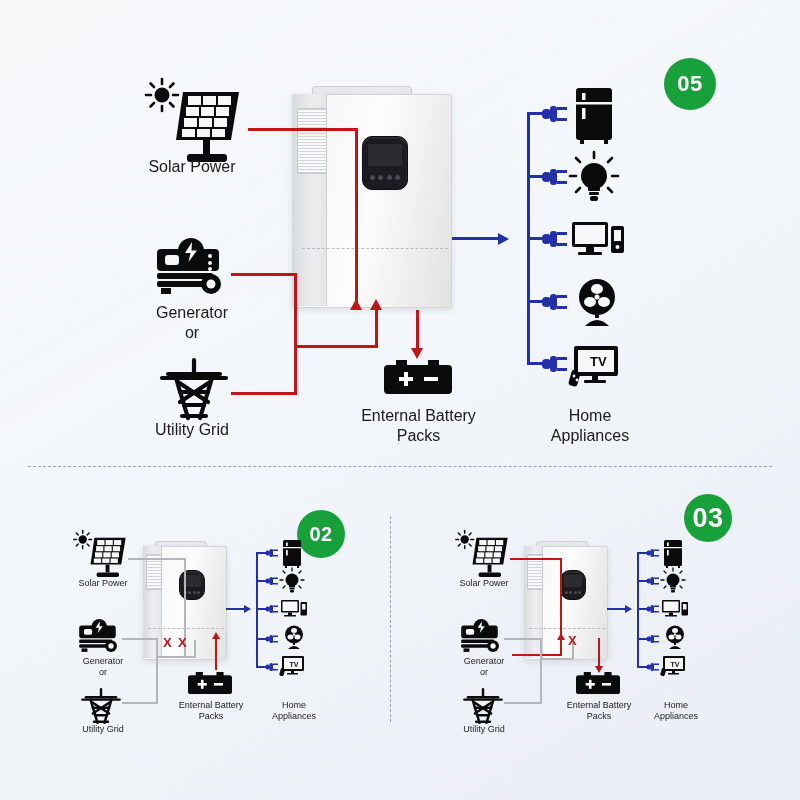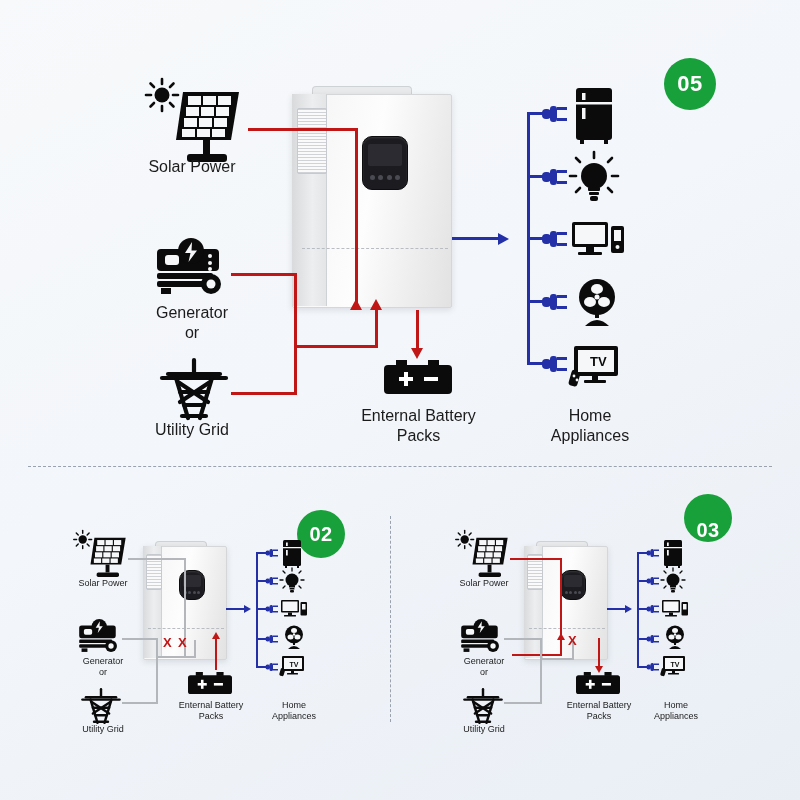--- a/index.html
+++ b/index.html
@@ -620,21 +620,21 @@
       <text x="19" y="21" font-family="Liberation Sans, sans-serif" font-size="14" font-weight="700" fill="#0b0b0b">TV</text>
         </svg>
       </div>
 
     <div class="lbl" style="left:252px;top:230px;width:84px;font-size:9px;">Home
 Appliances</div>
   </div>
 
   <div class="abs" style="left:392px;top:470px;width:408px;height:330px;">
 
-    <div class="badge" style="left:292px;top:24px;width:48px;height:48px;font-size:20px;align-items:flex-end;">
+    <div class="badge" style="left:292px;top:24px;width:48px;height:48px;font-size:27px;">
       <span>03</span>
     </div>
 
     <div class="abs" style="left:62px;top:60px;">
       <svg width="56" height="48" viewBox="0 0 100 86">
           <g fill="#0b0b0b">
         <circle cx="19" cy="17" r="7.5"></circle>
         <g stroke="#0b0b0b" stroke-width="2.6" stroke-linecap="round">
           <line x1="19" y1="1" x2="19" y2="6"></line>
               <line x1="19" y1="28" x2="19" y2="33"></line>

